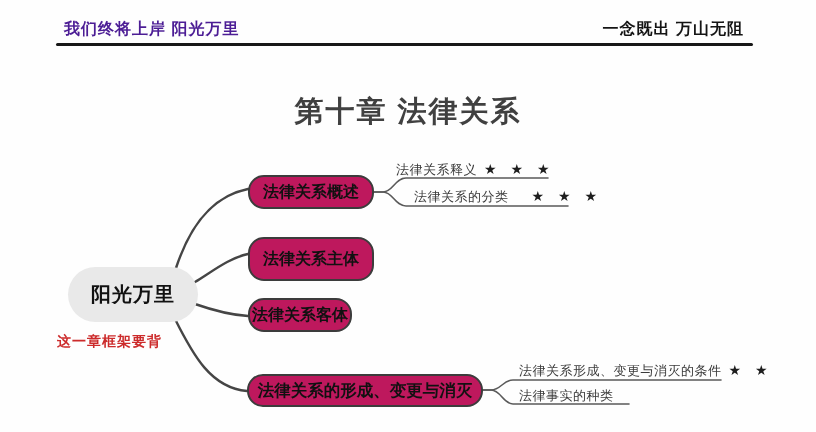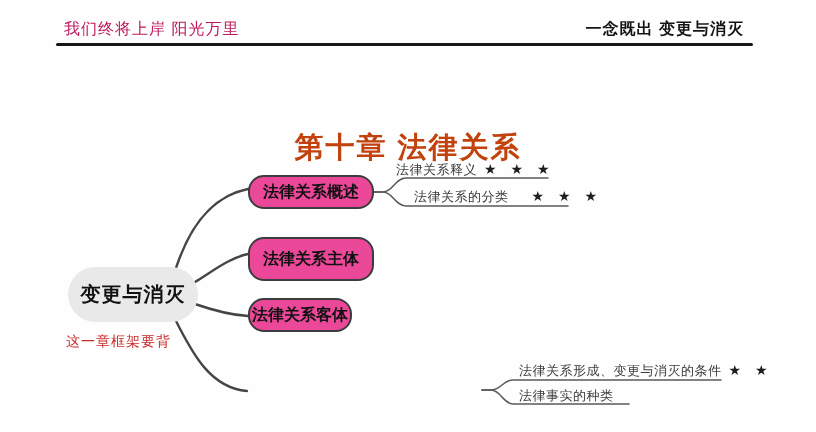--- a/index.html
+++ b/index.html
@@ -7,53 +7,52 @@
     position:relative;
     width:816px;height:432px;
     background:#fefefe;
     overflow:hidden;
     font-family:"Liberation Sans","DejaVu Sans",sans-serif;
     color:#1c1c1c;
   }
   
   .hdr-left{
     position:absolute;left:64px;top:19px;
-    font-size:16px;font-weight:400;letter-spacing:1px;color:#be185d;
+    font-size:16px;font-weight:700;letter-spacing:1px;color:#4c1d95;
     white-space:nowrap;
   }
   .hdr-right{
     position:absolute;right:72px;top:19px;
     font-size:16px;font-weight:900;letter-spacing:1px;color:#141414;
     white-space:nowrap;
   }
   .hdr-rule{
     position:absolute;left:56px;right:63px;top:43px;height:3px;
     background:#171717;border-radius:2px;
   }
   
   .title{
     position:absolute;left:0;right:0;top:92px;
     text-align:center;
-    font-size:29px;font-weight:900;letter-spacing:2px;color:#c2410c;
+    font-size:29px;font-weight:900;letter-spacing:2px;color:#404040;
     white-space:nowrap;
-    margin-top:36px;
   }
   
   .map{position:absolute;inset:0;}
   .map svg{position:absolute;inset:0;}
   .root{
     position:absolute;left:68px;top:267px;width:130px;height:55px;
     background:#e9e9e9;border-radius:28px;
     display:flex;align-items:center;justify-content:center;
     font-size:20px;font-weight:700;color:#111;
     letter-spacing:1px;
   }
   .node{
     position:absolute;
-    background:#ec4899;border:2px solid #3c3c3c;border-radius:16px;
+    background:#be185d;border:2px solid #3c3c3c;border-radius:16px;
     display:flex;align-items:center;justify-content:center;
     font-size:16px;font-weight:700;color:#111;
     white-space:nowrap;
     box-sizing:border-box;
     font-family:Liberation Mono, monospace;
   }
   .node.b1{left:248px;top:175px;width:126px;height:34px;}
   .node.b2{left:248px;top:237px;width:126px;height:44px;}
   .node.b3{left:248px;top:298px;width:104px;height:34px;}
   .node.b4{left:247px;top:374px;width:236px;height:33px;font-size:16.5px;}
@@ -66,34 +65,34 @@
   .leaf .stars{
     margin-left:7px;
     font-size:14px;color:#1e1e1e;letter-spacing:5px;line-height:1;
     transform:translateY(-1px);
   }
   .leaf.l1{left:396px;top:161px;}
   .leaf.l2{left:414px;top:188px;gap:16px;}
   .leaf.l3{left:519px;top:362px;}
   .leaf.l4{left:519px;top:387px;}
   .note{
-    position:absolute;left:66px;
-    font-size:14px;font-weight:400;color:#cc2b2b;
+    position:absolute;left:57px;
+    font-size:14px;font-weight:700;color:#cc2b2b;
     white-space:nowrap;letter-spacing:1px;
   }
   .note.n1{top:333px;}
   .note.n2{top:361px;}
 </style>
 </head>
 <body>
 
 <div class="page">
 
   <div class="hdr-left">我们终将上岸 阳光万里</div>
-  <div class="hdr-right">一念既出 变更与消灭</div>
+  <div class="hdr-right">一念既出 万山无阻</div>
   <div class="hdr-rule"></div>
 
   <div class="title">第十章 法律关系</div>
 
   <div class="map">
 
     <svg width="816" height="432" viewBox="0 0 816 432">
 
       <g fill="none" stroke="#454545" stroke-width="2.4" stroke-linecap="round">
         <path d="M 176 268 C 188 232 208 197 248 189"></path>
@@ -104,31 +103,34 @@
 
       <g fill="none" stroke="#5a5a5a" stroke-width="1.6" stroke-linecap="round">
         <path d="M 374 192 L 383 192 C 393 192 395 178 406 178 L 548 178"></path>
         <path d="M 374 192 L 383 192 C 393 192 395 206 406 206 L 568 206"></path>
         <path d="M 482 390 L 491 390 C 501 390 503 380 513 380 L 721 380"></path>
         <path d="M 482 390 L 491 390 C 501 390 503 404 513 404 L 629 404"></path>
       </g>
     </svg>
 
     <div class="root">
-      <span>变更与消灭</span>
+      <span>阳光万里</span>
     </div>
 
     <div class="node b1">
       <span>法律关系概述</span>
     </div>
     <div class="node b2">
       <span>法律关系主体</span>
     </div>
     <div class="node b3">
       <span>法律关系客体</span>
+    </div>
+    <div class="node b4">
+      <span>法律关系的形成、变更与消灭</span>
     </div>
 
     <div class="leaf l1">
       <span>法律关系释义</span>
       <span class="stars">★ ★ ★</span>
     </div>
     <div class="leaf l2">
       <span>法律关系的分类</span>
       <span class="stars">★ ★ ★</span>
     </div>

